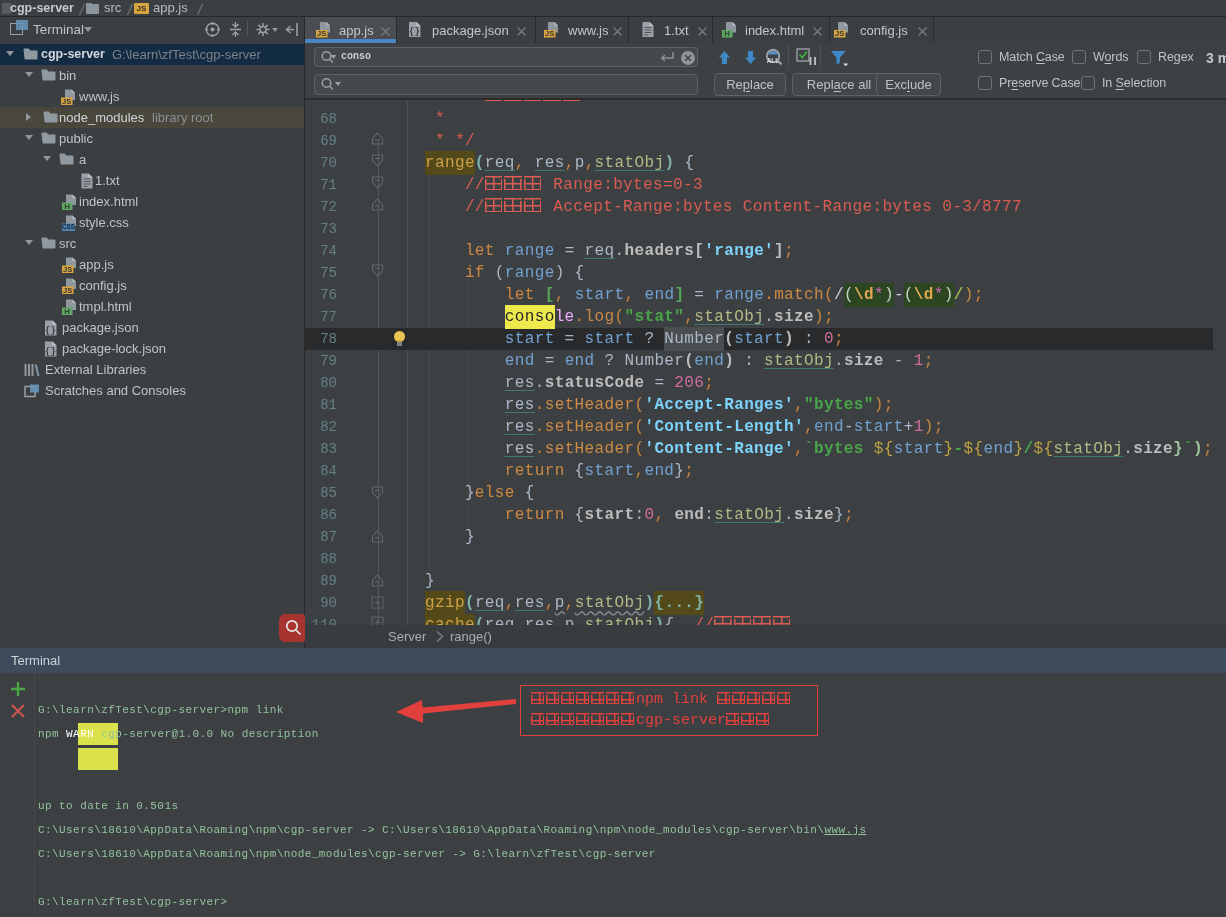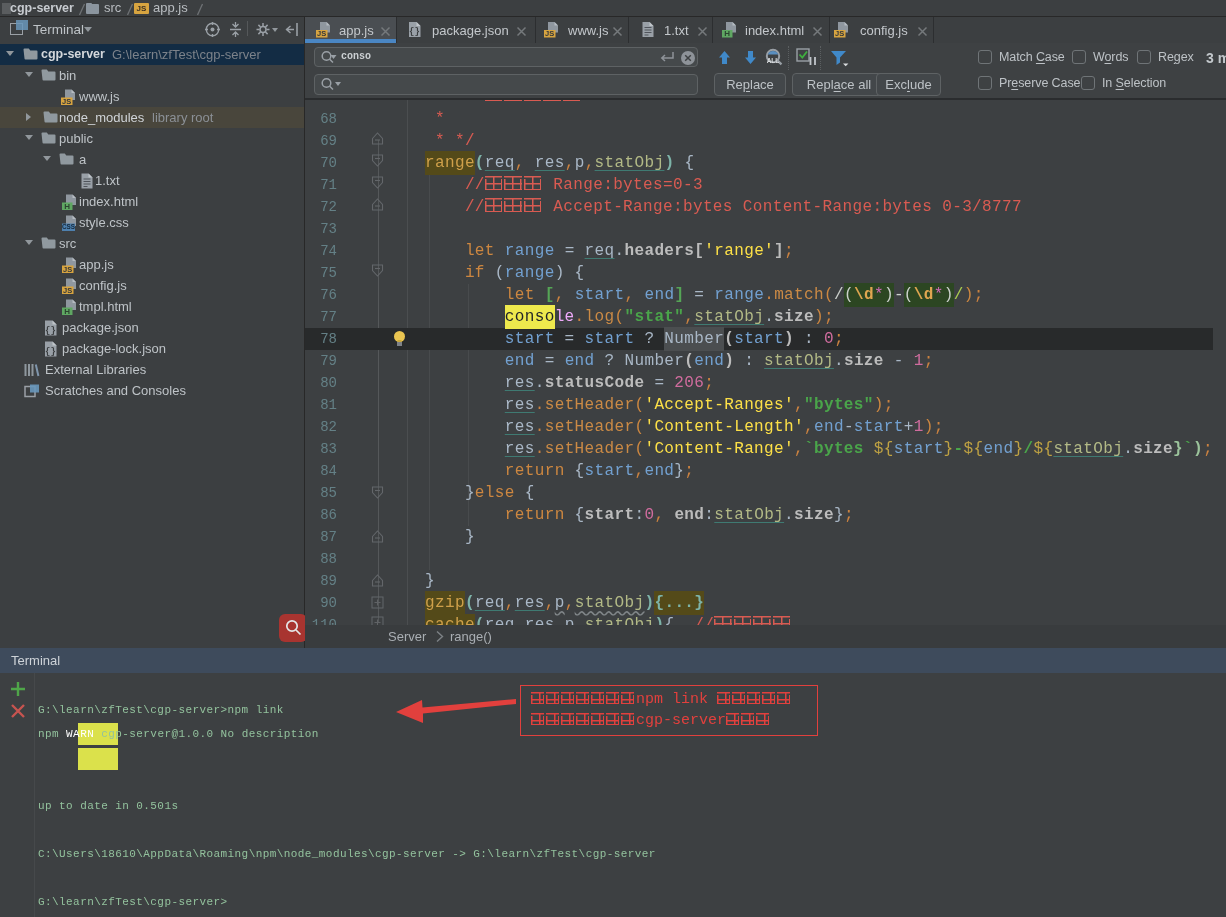--- a/index.html
+++ b/index.html
@@ -5,21 +5,21 @@
 html,body{width:1226px;height:917px;overflow:hidden;background:#3d4042;font-family:"Liberation Sans",sans-serif}
 .abs{position:absolute}
 #stage{position:relative;width:1226px;height:917px}
 .mono{font-family:"Liberation Mono",monospace}
 
 .kw{color:#cd8740;font-weight:normal}
 .or{color:#cb8240}
 .mt{color:#cb8a45}
 .vr{color:#72a0d0}
 .st{color:#4aa54a;font-weight:bold}
-.s2{color:#fde047;font-weight:normal}
+.s2{color:#7dd3fc;font-weight:bold}
 .nm{color:#d06c9e}
 .cm{color:#d95b52}
 .pr{color:#bcbcbc;font-weight:bold}
 .tl{color:#7db3a8;font-weight:bold}
 .gd{color:#bfa243}
 .un{text-decoration:underline;text-decoration-color:#3f7a72;text-underline-offset:3px}
 .wv{text-decoration:underline wavy #808588;text-underline-offset:3px}
 .so{color:#b2b986;text-decoration:underline;text-decoration-color:#3f7a72;text-underline-offset:3px}
 .gb{color:#9cc49c;font-weight:bold}
 
@@ -518,20 +518,21 @@
 <svg class="abs" style="left:10px;top:703px" width="16" height="16">
       <path d="M2 2 L14 14 M14 2 L2 14" stroke="#c75450" stroke-width="2.4"></path>
     </svg>
 
 <div class="abs" style="left:78px;top:723px;width:40px;height:22px;background:#dbe14b"></div>
 <div class="abs" style="left:78px;top:748px;width:40px;height:22px;background:#dbe14b"></div>
 
 <div class="tline" style="top:698px">G:\learn\zfTest\cgp-server&gt;npm link</div>
 <div class="tline" style="top:722px">npm <span style="color:#fff">WARN</span> cgp-server@1.0.0 No description</div>
 <div class="tline" style="top:794px">up to date in 0.501s</div>
+<div class="tline" style="top:818px">C:\Users\18610\AppData\Roaming\npm\cgp-server -&gt; C:\Users\18610\AppData\Roaming\npm\node_modules\cgp-server\bin\<span style="text-decoration:underline">www.js</span></div>
 <div class="tline" style="top:842px">C:\Users\18610\AppData\Roaming\npm\node_modules\cgp-server -&gt; G:\learn\zfTest\cgp-server</div>
 <div class="tline" style="top:890px">G:\learn\zfTest\cgp-server&gt;</div>
 
 <div class="abs" style="left:520px;top:685px;width:298px;height:51px;border:1.5px solid #e2403d"></div>
 <div class="abs mono" style="left:531px;top:689px;font-size:15px;line-height:21px;color:#e2403d;white-space:nowrap"><span class="c c2"></span><span class="c c2"></span><span class="c c2"></span><span class="c c2"></span><span class="c c2"></span><span class="c c2"></span><span class="c c2"></span>npm link <span class="c c2"></span><span class="c c2"></span><span class="c c2"></span><span class="c c2"></span><span class="c c2"></span><br><span class="c c2"></span><span class="c c2"></span><span class="c c2"></span><span class="c c2"></span><span class="c c2"></span><span class="c c2"></span><span class="c c2"></span>cgp-server<span class="c c2"></span><span class="c c2"></span><span class="c c2"></span></div>
 
 <svg class="abs" style="left:394px;top:694px" width="126" height="34">
       <path d="M2 18 L28 6 L28.5 13.5 L122 5 L122 10 L29 19.5 L29 29 Z" fill="#e2403d"></path>
     </svg>
 </div>

